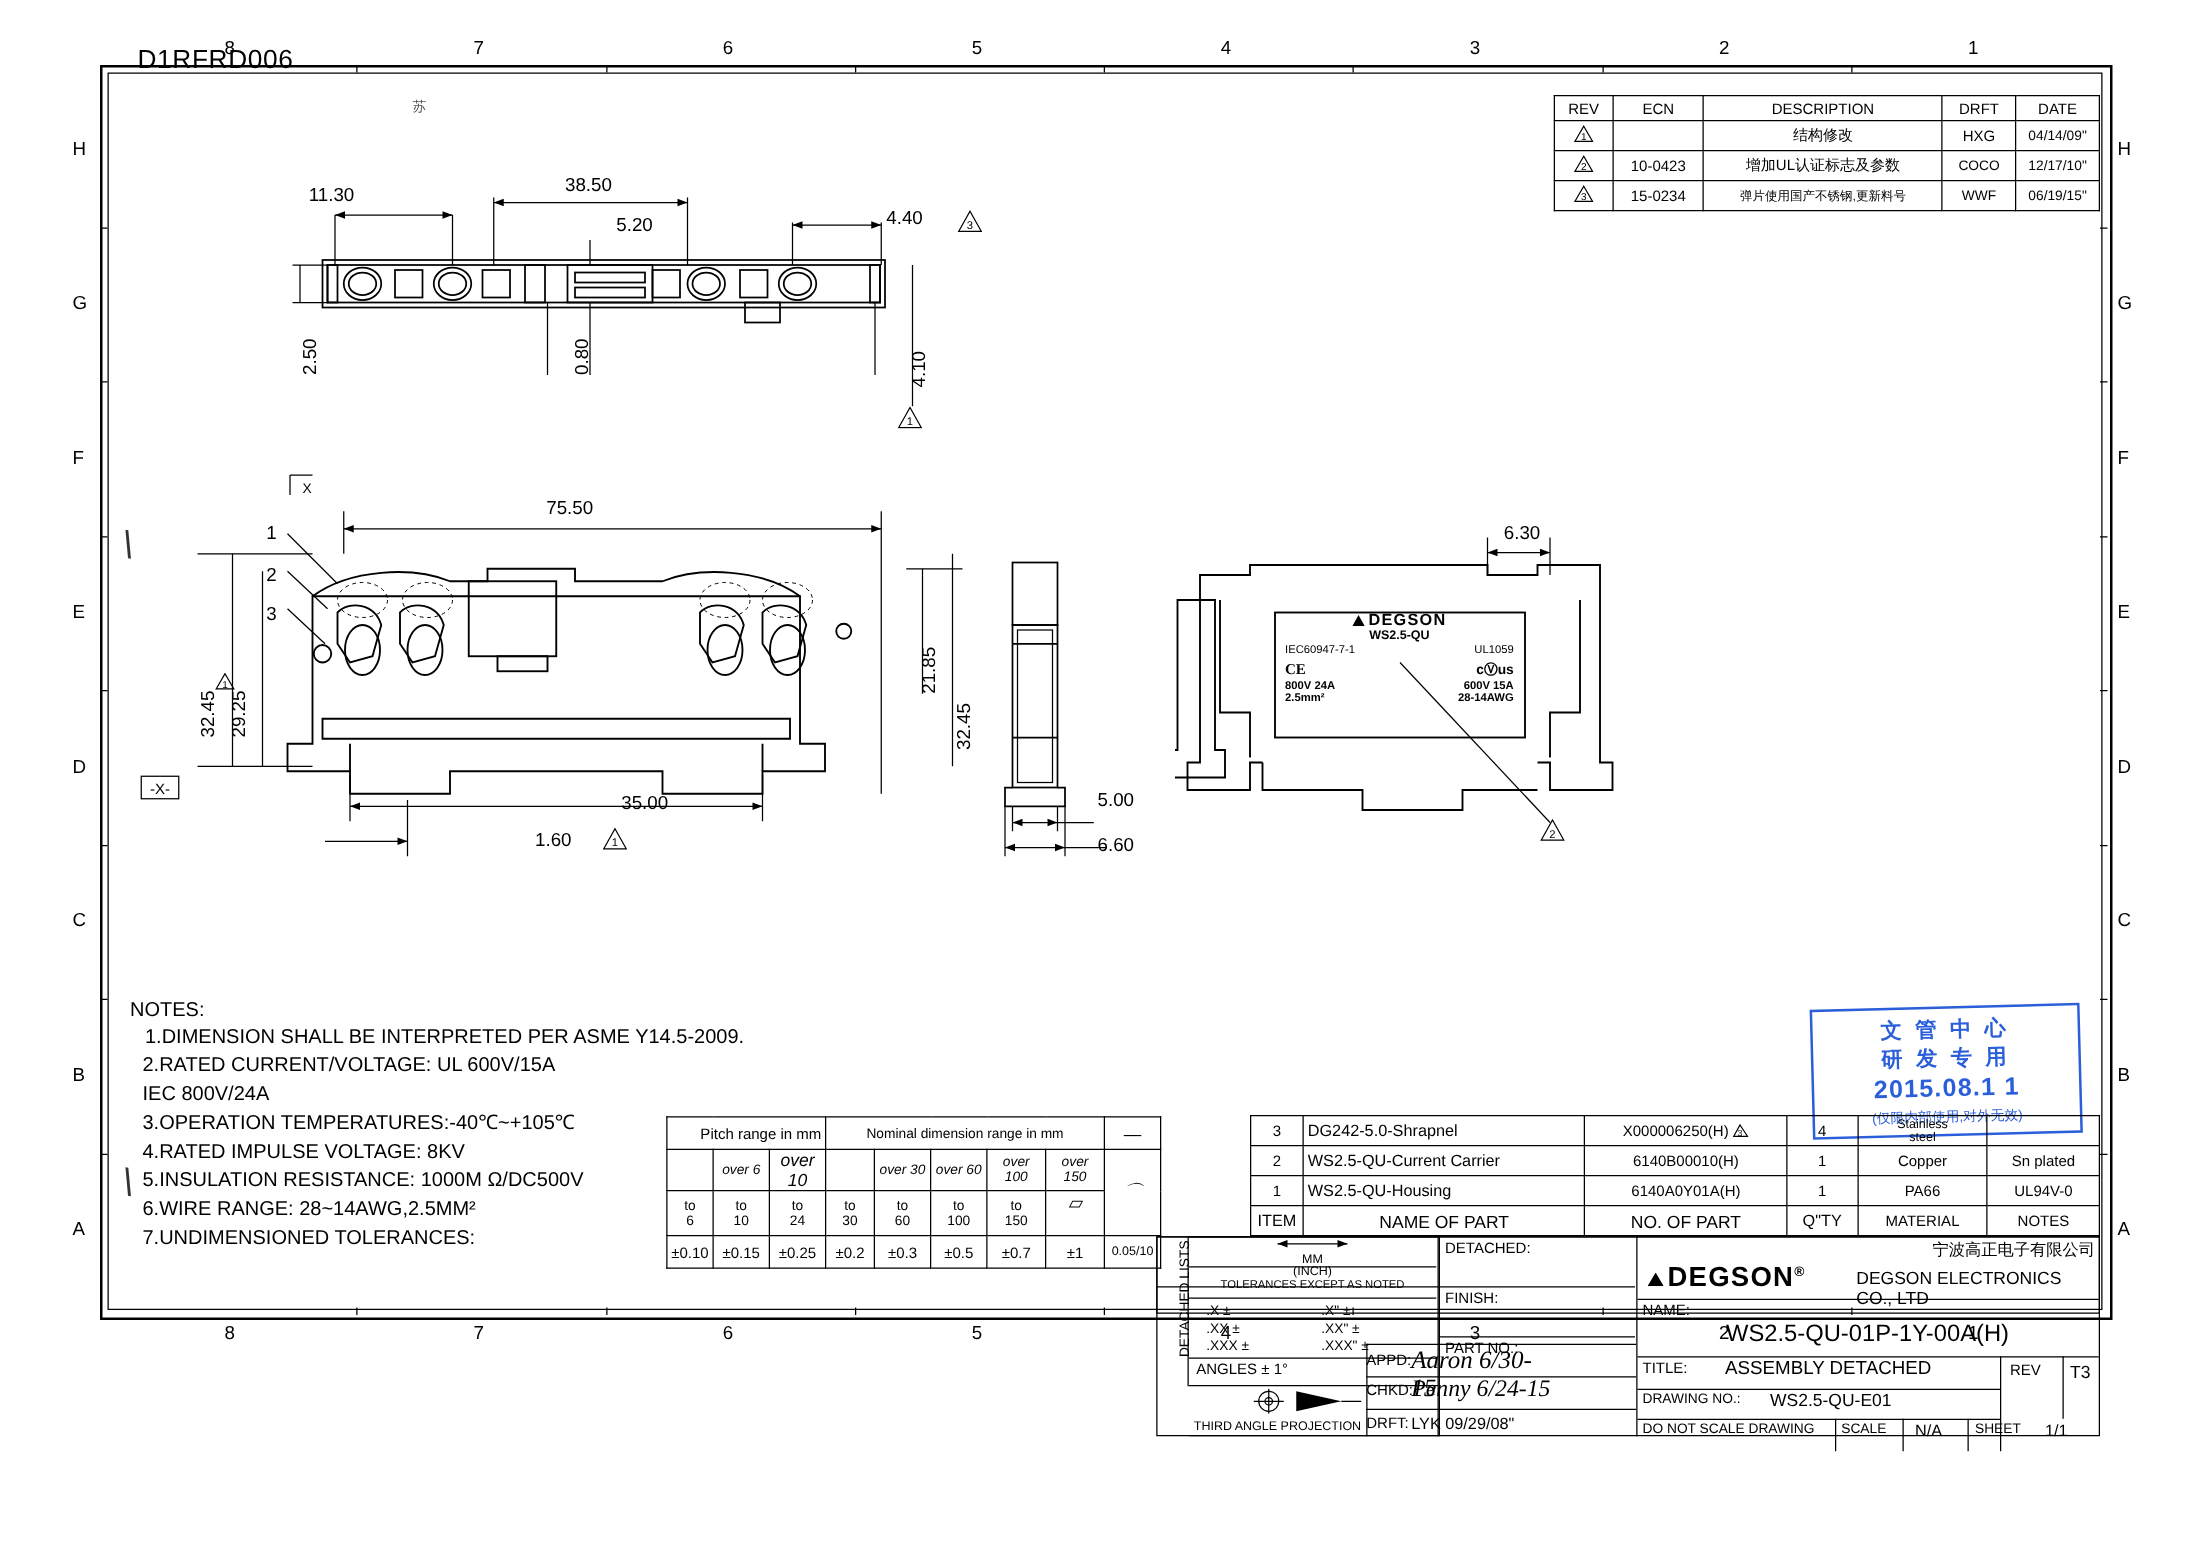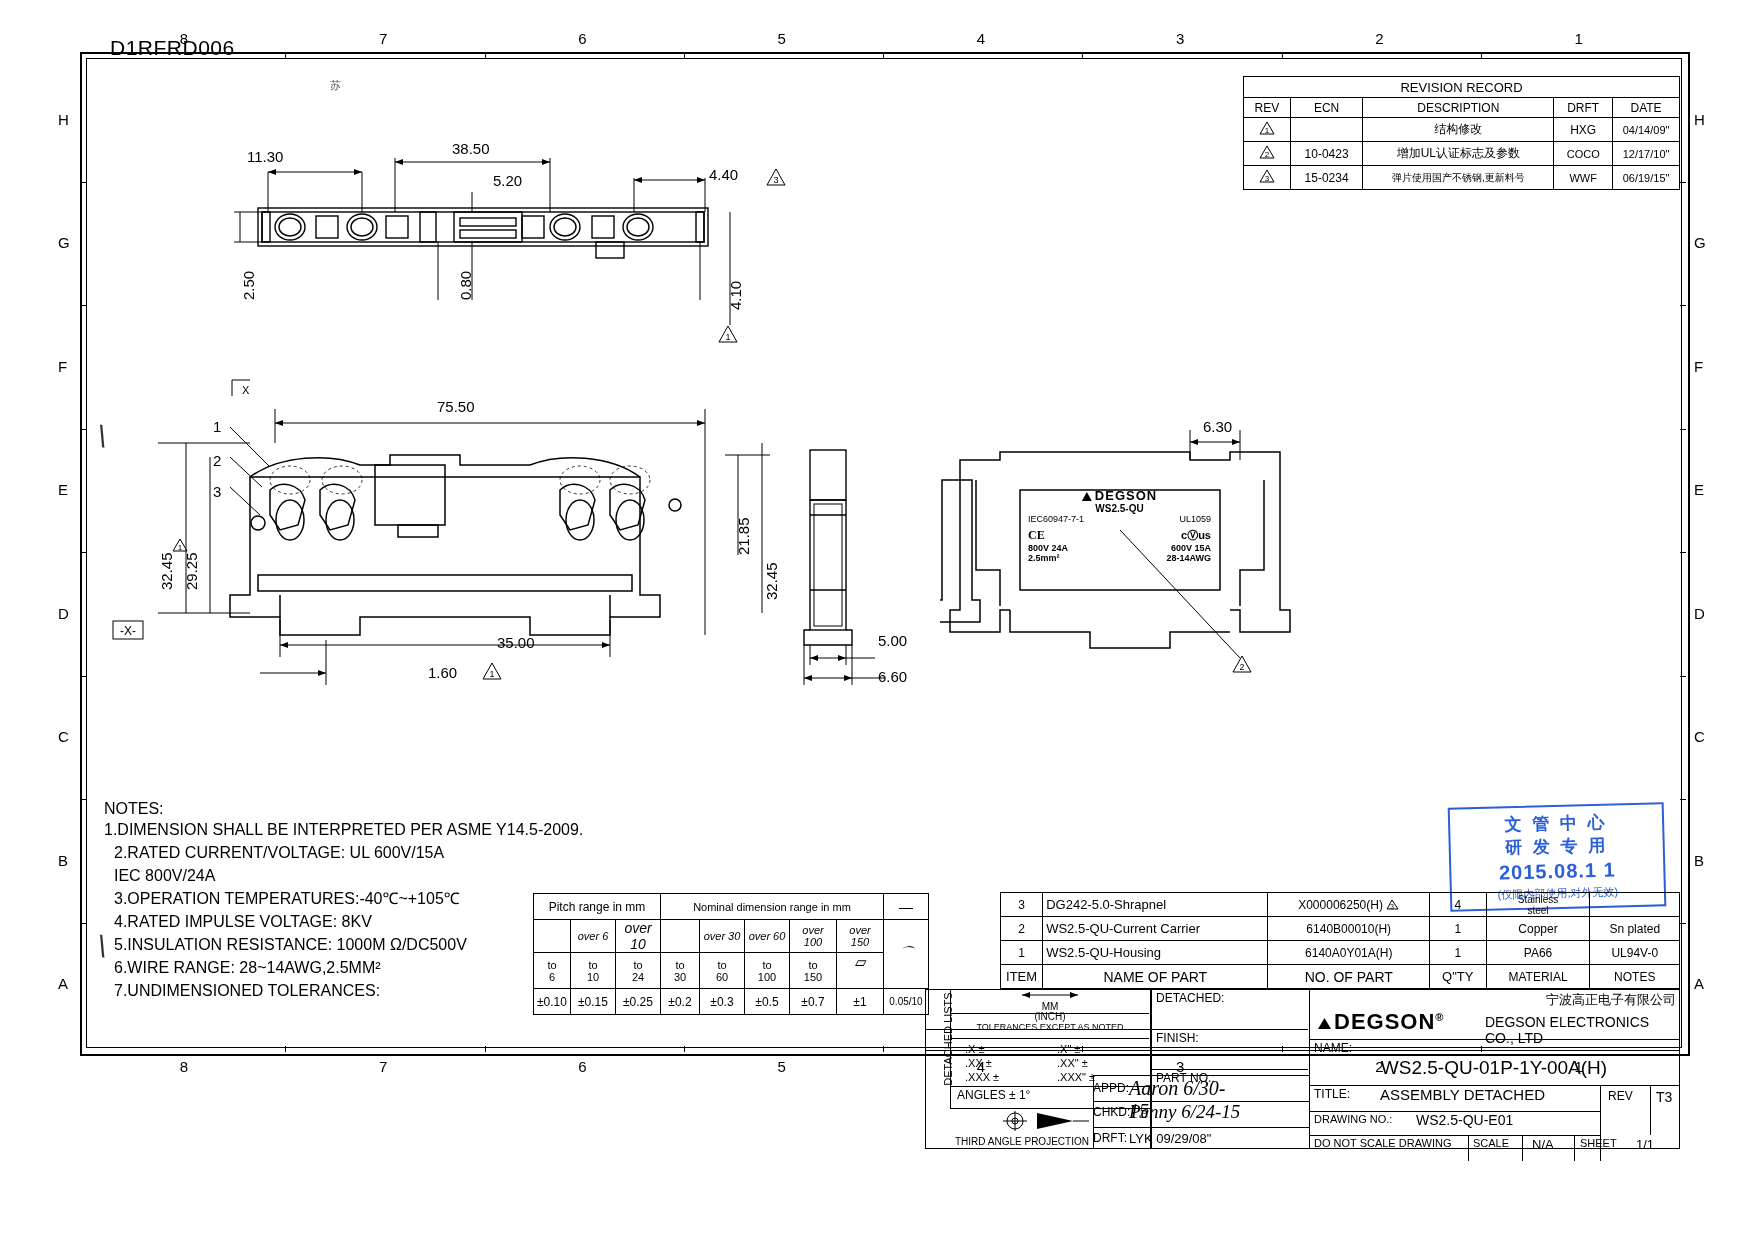--- a/index.html
+++ b/index.html
@@ -95,23 +95,20 @@
       <div class="zone" style="left:1694px;top:728.25px;">C</div>
       <div class="tick" style="left:1680px;top:799px;width:6px;height:1px;"></div>
       <div class="zone" style="left:1694px;top:851.75px;">B</div>
       <div class="tick" style="left:1680px;top:922.5px;width:6px;height:1px;"></div>
       <div class="zone" style="left:1694px;top:975.25px;">A</div>
     </div>
 
   <div class="abs" style="left:1243px;top:76px;width:437px;">
     <table class="tbl" style="width:437px;">
       <tbody>
-          <tr>
-            <td colspan="5" style="height:20px;font-size:13px;">REVISION RECORD</td>
-          </tr>
       <tr style="height:20px;">
         <td style="width:40px;">REV</td>
         <td style="width:66px;">ECN</td>
         <td style="width:185px;">DESCRIPTION</td>
         <td style="width:52px;">DRFT</td>
         <td style="width:60px;">DATE</td>
       </tr>
       <tr style="height:24px;">
         <td>
           <span class="warn"><svg width="16" height="14">
@@ -420,35 +417,35 @@
 
   <div class="stamp" style="left:1449px;top:805px;width:212px;height:100px;">
     <div style="font-size:17px;font-weight:bold;letter-spacing:3px;margin-top:5px;">文 管 中 心</div>
     <div style="font-size:17px;font-weight:bold;letter-spacing:3px;">研 发 专 用</div>
     <div style="font-size:20px;font-weight:bold;letter-spacing:1px;margin-top:2px;">2015.08.1 1</div>
     <div style="font-size:11px;margin-top:3px;">(仅限内部使用,对外无效)</div>
   </div>
 
   <div class="abs" style="left:104px;top:800px;">
     <div style="font-size:16px;">NOTES:</div>
-    <div style="font-size:16px;line-height:23px;">1.DIMENSION SHALL BE INTERPRETED PER    ASME Y14.5-2009.</div>
+    <div style="font-size:16px;line-height:23px;margin-left:12px;">1.DIMENSION SHALL BE INTERPRETED PER    ASME Y14.5-2009.</div>
     <div style="font-size:16px;line-height:23px;padding-left:10px;">2.RATED CURRENT/VOLTAGE: UL     600V/15A</div>
     <div style="font-size:16px;line-height:23px;padding-left:10px;">                    IEC   800V/24A</div>
     <div style="font-size:16px;line-height:23px;padding-left:10px;">3.OPERATION  TEMPERATURES:-40℃~+105℃</div>
     <div style="font-size:16px;line-height:23px;padding-left:10px;">4.RATED IMPULSE  VOLTAGE: 8KV</div>
     <div style="font-size:16px;line-height:23px;padding-left:10px;">5.INSULATION  RESISTANCE: 1000M Ω/DC500V</div>
     <div style="font-size:16px;line-height:23px;padding-left:10px;">6.WIRE RANGE: 28~14AWG,2.5MM²</div>
     <div style="font-size:16px;line-height:23px;padding-left:10px;">7.UNDIMENSIONED  TOLERANCES:</div>
   </div>
 
   <div class="abs" style="left:533px;top:893px;">
     <table class="tbl">
       <tbody>
           <tr style="height:26px;">
-        <td colspan="3" style="width:118px;font-size:12px;">Pitch range in mm</td>
+        <td colspan="3" style="width:118px;font-size:12px;text-align:right;">Pitch range in mm</td>
         <td colspan="5" style="width:190px;font-size:11px;line-height:12px;">Nominal dimension range in mm</td>
         <td style="width:38px;font-size:14px;">—</td>
       </tr>
       <tr style="height:22px;font-style:italic;">
         <td style="width:30px;"></td>
         <td style="width:38px;font-size:11px;">over
 6</td>
         <td style="width:38px;font-size:14px;">over
 10</td>
         <td style="width:32px;"></td>

